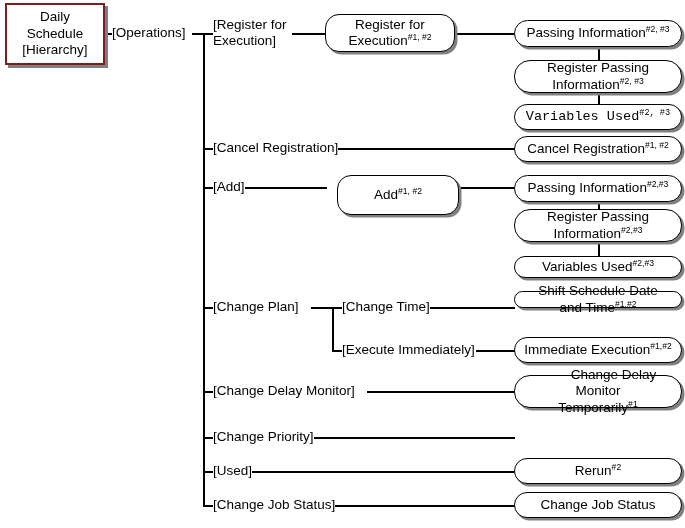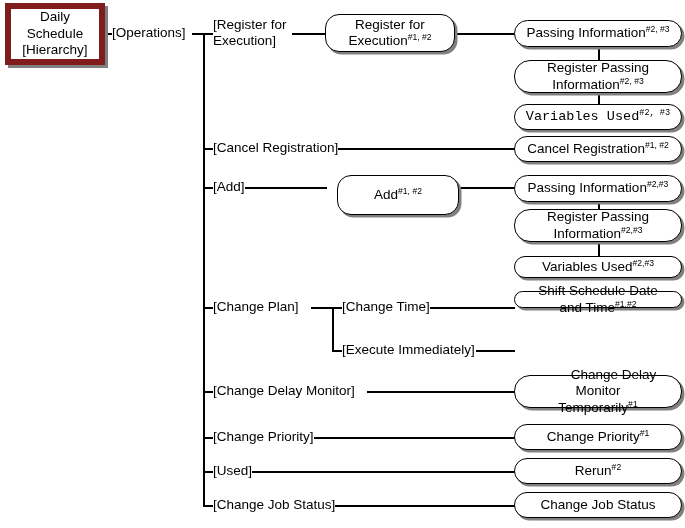--- a/index.html
+++ b/index.html
@@ -24,21 +24,21 @@
     position: absolute;
     background: #000000;
   }
   .ln.h { height: 2px; }
   .ln.v { width: 2px; }
 
   
   .node-rect {
     position: absolute;
     box-sizing: border-box;
-    border: 6px solid #7f1d1d;
+    border: 2px solid #7f1d1d;
     background: #ffffff;
     box-shadow: 3px 3px 0 0 #808080;
     display: flex;
     align-items: center;
     justify-content: center;
     text-align: center;
     line-height: 1.22;
     font-size: 13.5px;
     color: #000000;
   }
@@ -194,29 +194,29 @@
 
   <div class="node-round" style="left:514px; top:256px; width:168px; height:22px;">
     <span><span>Variables Used</span><sup>#2,#3</sup></span>
   </div>
 
   <div class="node-round tall" style="left:514px; top:291px; width:168px; height:17px;">
     <span><span style="white-space:pre-line;">Shift Schedule Date
 and Time</span><sup>#1,#2</sup></span>
   </div>
 
+  <div class="node-round" style="left:514px; top:337px; width:168px; height:26px;">
+    <span><span>Immediate Execution</span><sup>#1,#2</sup></span>
+  </div>
 
   <div class="node-round tall" style="left:514px; top:375px; width:168px; height:33px;">
     <span><span style="white-space:pre-line;margin-left:31px;">Change Delay Monitor
 Temporarily</span><sup>#1</sup></span>
   </div>
 
-  <div class="node-round" style="left:514px; top:424px; width:168px; height:26px;">
-    <span><span>Change Priority</span><sup>#1</sup></span>
-  </div>
 
   <div class="node-round" style="left:514px; top:458px; width:168px; height:26px;">
     <span><span>Rerun</span><sup>#2</sup></span>
   </div>
 
   <div class="node-round" style="left:514px; top:492px; width:168px; height:26px;">
     <span><span>Change Job Status</span><sup></sup></span>
   </div>
 
 </div>

